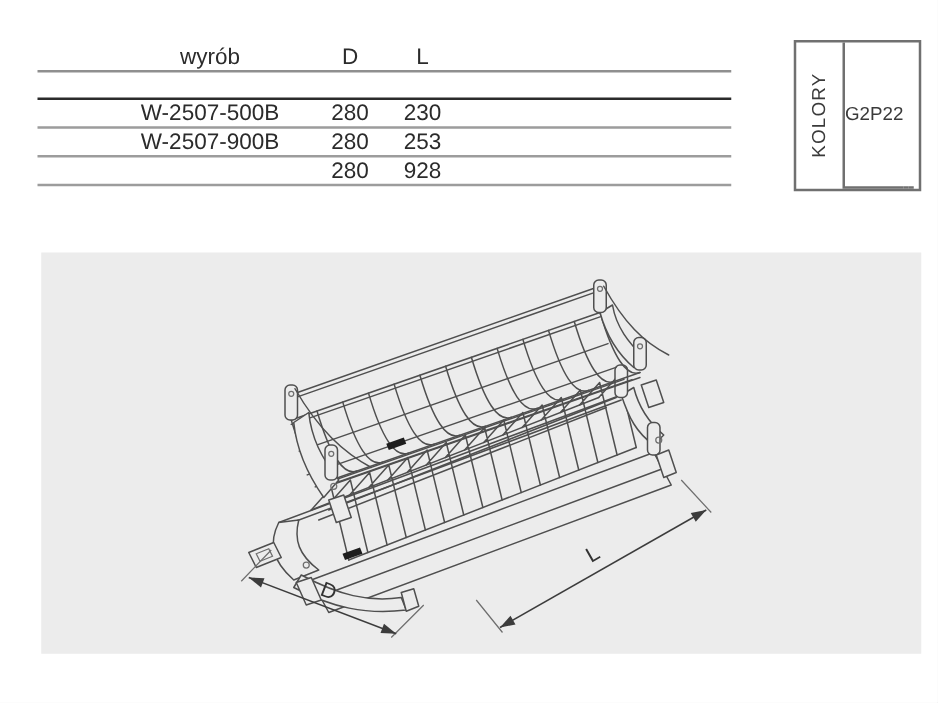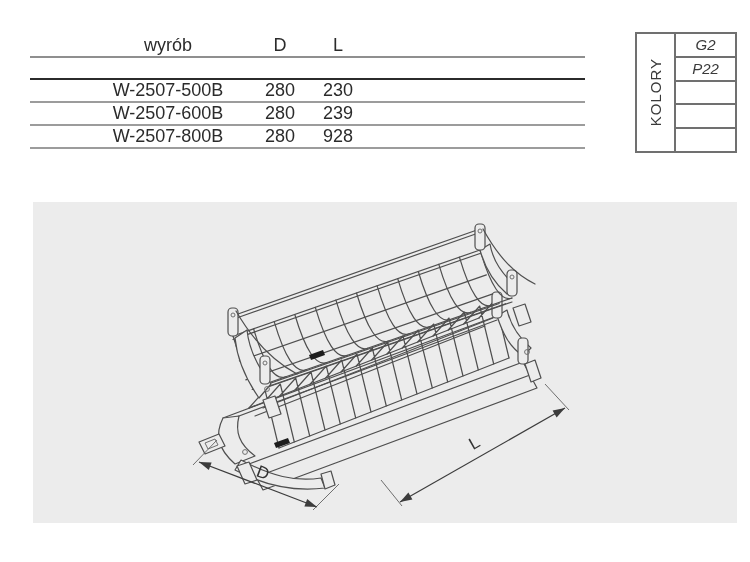--- a/index.html
+++ b/index.html
@@ -16,21 +16,21 @@
   .c-prod{left:138px;}
   .c-d{left:250px;}
   .c-l{left:308px;}
 
   
   .ktable{position:absolute;left:635px;top:32px;width:102px;height:121px;
           box-sizing:border-box;border:2px solid #707070;display:flex;font-size:15px;}
   .ktitle{width:39px;box-sizing:border-box;border-right:2px solid #707070;
           display:flex;align-items:center;justify-content:center;}
   .ktitle span{writing-mode:vertical-rl;transform:rotate(180deg);letter-spacing:1px;color:#3a3a3a;}
-  .kvals{flex:1;display:flex;flex-direction:column;font-style:italic;}
+  .kvals{flex:1;display:flex;flex-direction:row;}
   .krow{flex:1;display:flex;align-items:center;justify-content:center;color:#3a3a3a;
         border-bottom:2px solid #707070;}
   .krow:last-child{border-bottom:none;}
 
   
   .panel{position:absolute;left:33px;top:202px;width:704px;height:321px;background:#ececec;}
   .panel svg{display:block;}
   .ln{stroke:#4f4f4f;stroke-width:1.2;fill:none;stroke-linecap:round;stroke-linejoin:round;}
   .thin{stroke:#6f6f6f;stroke-width:1;fill:none;}
   .plate{fill:#ececec;stroke:#4f4f4f;stroke-width:1.2;stroke-linejoin:round;}
@@ -50,26 +50,25 @@
       <span class="pcell c-d">D</span>
       <span class="pcell c-l">L</span>
     </div>
     <div class="prow spacer"></div>
     <div class="prow data">
       <span class="pcell c-prod">W-2507-500B</span>
       <span class="pcell c-d">280</span>
       <span class="pcell c-l">230</span>
     </div>
     <div class="prow data">
-      <span class="pcell c-prod">W-2507-600B</span>
+      <span class="pcell c-prod">W-2507-900B</span>
       <span class="pcell c-d">280</span>
-      <span class="pcell c-l">239</span>
+      <span class="pcell c-l">253</span>
     </div>
     <div class="prow data">
-      <span class="pcell c-prod">W-2507-800B</span>
       <span class="pcell c-d">280</span>
       <span class="pcell c-l">928</span>
     </div>
   </div>
 
   <div class="ktable">
     <div class="ktitle">
       <span>KOLORY</span>
     </div>
     <div class="kvals">

